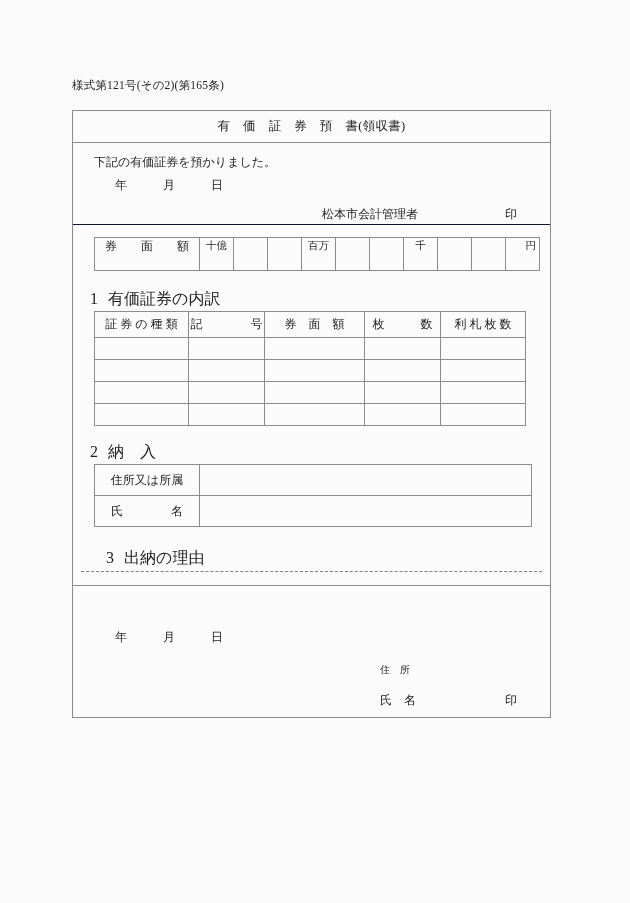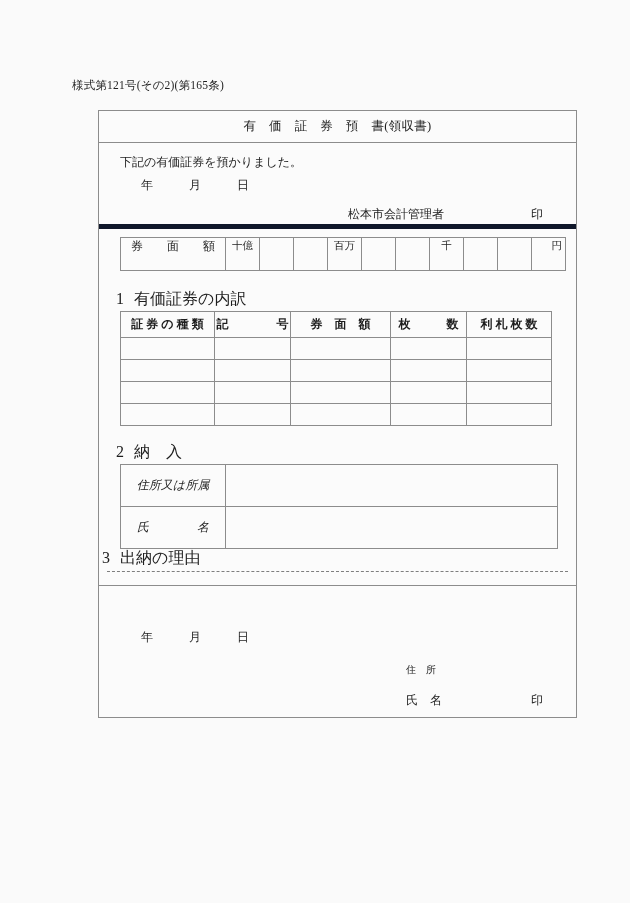--- a/index.html
+++ b/index.html
@@ -30,41 +30,40 @@
   
   .frame {
     position: absolute;
     left: 72px;
     top: 110px;
     width: 479px;
     height: 608px;
     border: 1px solid #8c8c8c;
     box-sizing: border-box;
     background: #fbfbfb;
-    margin-left: 26px;
   }
 
   
   .title-band {
     height: 31px;
     border-bottom: 1px solid #8c8c8c;
     display: flex;
     align-items: center;
     justify-content: center;
   }
   .title-text {
     font-size: 12.5px;
     letter-spacing: 0.3px;
     white-space: nowrap;
   }
 
   
   .greeting-band {
     height: 81px;
-    border-bottom: 5px solid #0f172a;
+    border-bottom: 1px solid #0f172a;
     position: relative;
   }
   .greeting-line {
     position: absolute;
     left: 21px;
     top: 11px;
     font-size: 12px;
     white-space: nowrap;
   }
   .date-line {
@@ -149,21 +148,21 @@
     table-layout: fixed;
   }
   table.detail th,
   table.detail td {
     border: 1px solid #8c8c8c;
     box-sizing: border-box;
     padding: 0;
   }
   table.detail th {
     height: 26px;
-    font-weight: bold;
+    font-weight: normal;
     font-size: 12px;
     white-space: nowrap;
   }
   table.detail td {
     height: 22px;
   }
   .c-kind  { width: 94px; }
   .c-mark  { width: 76px; }
   .c-face  { width: 100px; }
   .c-sheet { width: 76px; }
@@ -175,23 +174,22 @@
     left: 21px;
     top: 353px;
   }
   table.payer {
     border-collapse: collapse;
     table-layout: fixed;
   }
   table.payer td {
     border: 1px solid #8c8c8c;
     box-sizing: border-box;
-    padding: 12px;
+    padding: 1px;
     height: 31px;
-    font-style: italic;
   }
   td.payer-label {
     width: 105px;
     text-align: center;
     vertical-align: middle;
     font-size: 12px;
     white-space: nowrap;
   }
   td.payer-value {
     width: 332px;
@@ -367,21 +365,21 @@
           <td class="payer-value"></td>
         </tr>
         <tr>
           <td class="payer-label">氏　　　　名</td>
           <td class="payer-value"></td>
         </tr>
       </tbody>
     </table>
   </div>
 
-  <div class="section-label" style="left:3px; top:437px;">
+  <div class="section-label" style="left:33px; top:437px;">
     <span class="num">3</span><span>出納の理由</span>
   </div>
 
   <div class="cut-line"></div>
 
   <div class="receipt-divider"></div>
 
   <div class="receipt-date">年　　　月　　　日</div>
   <div class="receipt-address">住　所</div>
   <div class="receipt-name">氏　名</div>

